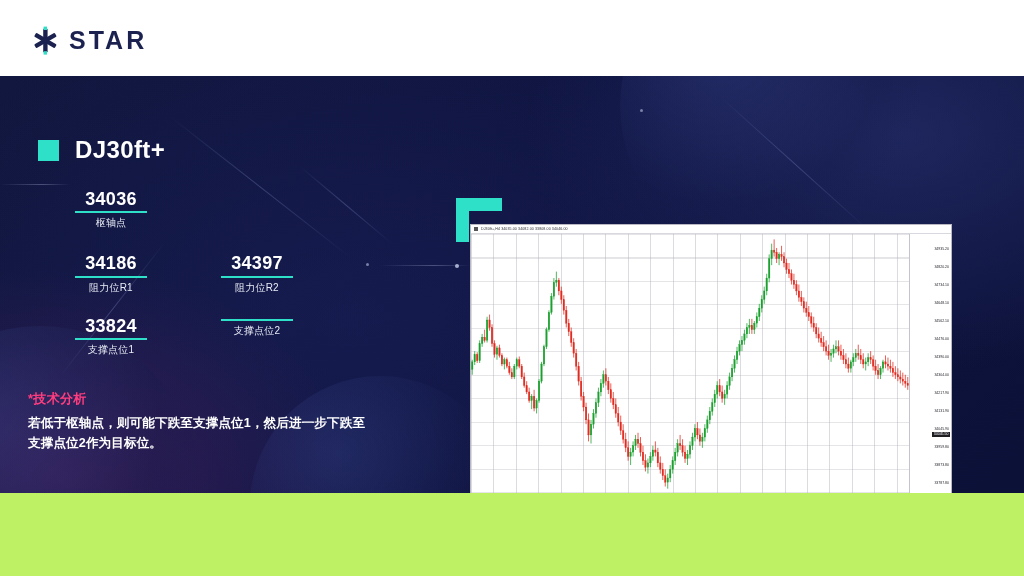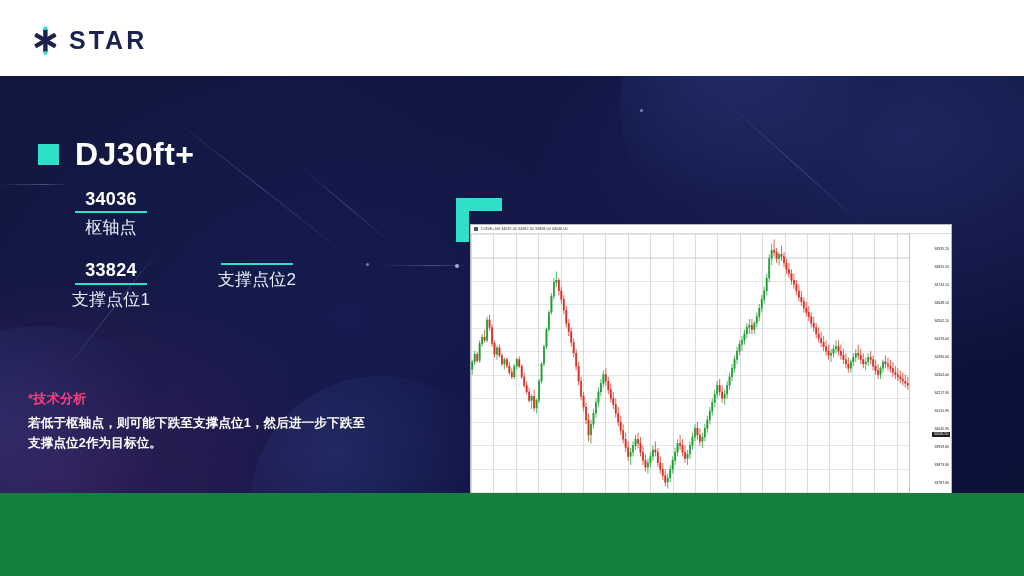--- a/index.html
+++ b/index.html
@@ -1,21 +1,21 @@
 <!DOCTYPE html>
 <html><head>
 <meta charset="utf-8">
 <style>
   * { margin:0; padding:0; box-sizing:border-box; }
   html,body { width:1024px; height:576px; overflow:hidden; }
   body {
     font-family:"Liberation Sans","DejaVu Sans",sans-serif;
     background:#ffffff;
   }
-  #stage { position:relative; width:1024px; height:576px; background:#15803d; }
+  #stage { position:relative; width:1024px; height:576px; background:#bef264; }
 
   
   .header {
     position:absolute; left:0; top:0; width:1024px; height:76px;
     background:#ffffff;
   }
   .logo-wrap {
     position:absolute; left:31px; top:26px;
     display:flex; align-items:center; gap:9px;
   }
@@ -55,35 +55,35 @@
     position:absolute; height:1px;
     background:linear-gradient(90deg,rgba(200,210,245,0) 0%,rgba(200,210,245,0.30) 60%,rgba(200,210,245,0) 100%);
   }
 
   
   .title-row {
     position:absolute; left:38px; top:60px; display:flex; align-items:center; gap:16px;
   }
   .title-sq { width:21px; height:21px; background:#2ee0c8; }
   .title-txt {
-    color:#ffffff; font-size:32px; font-weight:bold; letter-spacing:0.4px;
+    color:#ffffff; font-size:24px; font-weight:bold; letter-spacing:0.4px;
   }
 
   .stats { position:absolute; left:38px; top:114px; width:330px; }
   .stat-row { display:flex; }
   .stat { text-align:center; }
   .stat .num {
     color:#ffffff; font-size:18px; font-weight:bold; line-height:1.08;
     letter-spacing:0.3px;
   }
   .stat .rule {
     width:72px; height:2px; background:#2ee0c8; margin:2px auto 3px auto;
   }
   .stat .lbl {
-    color:#e9ecf6; font-size:17px; letter-spacing:0.2px;
+    color:#e9ecf6; font-size:10px; letter-spacing:0.2px;
   }
   .stat-pivot { width:146px; }
   .stat-a { width:146px; }
   .stat-b { width:146px; }
   .row-gap-1 { margin-top:24px; }
   .row-gap-2 { margin-top:22px; }
 
   .analysis { position:absolute; left:28px; top:314px; width:400px; }
   .ana-head {
     color:#ff3d7f; font-size:13px; font-weight:bold; margin-bottom:6px;
@@ -203,20 +203,32 @@
     <div class="stats">
 
       <div class="stat-row">
         <div class="stat stat-pivot">
           <div class="num">34036</div>
           <div class="rule"></div>
           <div class="lbl">枢轴点</div>
         </div>
       </div>
 
+      <div class="stat-row row-gap-1">
+        <div class="stat stat-a">
+          <div class="num">34186</div>
+          <div class="rule"></div>
+          <div class="lbl">阻力位R1</div>
+        </div>
+        <div class="stat stat-b">
+          <div class="num">34397</div>
+          <div class="rule"></div>
+          <div class="lbl">阻力位R2</div>
+        </div>
+      </div>
 
       <div class="stat-row row-gap-2">
         <div class="stat stat-a">
           <div class="num">33824</div>
           <div class="rule"></div>
           <div class="lbl">支撑点位1</div>
         </div>
         <div class="stat stat-b">
           <div class="rule"></div>
           <div class="lbl">支撑点位2</div>

